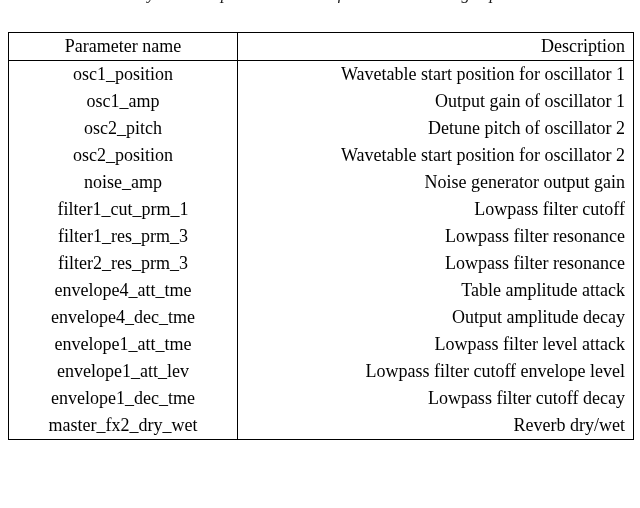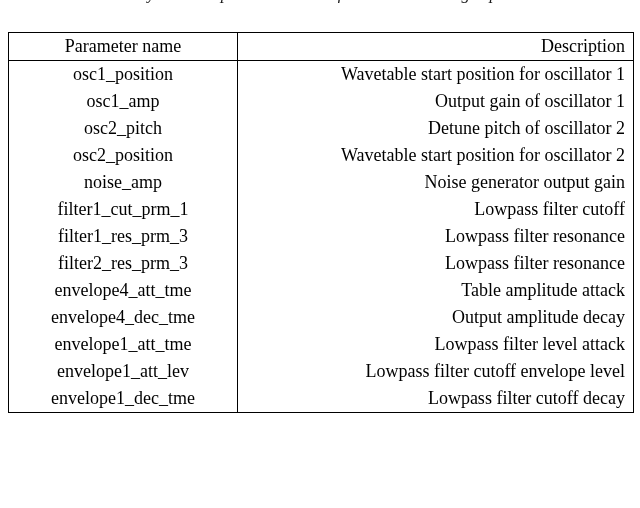--- a/index.html
+++ b/index.html
@@ -158,15 +158,19 @@
           <td class="col-desc">Lowpass filter level attack</td>
         </tr>
         <tr class="body-row">
           <td class="col-name">envelope1_att_lev</td>
           <td class="col-desc">Lowpass filter cutoff envelope level</td>
         </tr>
         <tr class="body-row">
           <td class="col-name">envelope1_dec_tme</td>
           <td class="col-desc">Lowpass filter cutoff decay</td>
         </tr>
+        <tr class="body-row">
+          <td class="col-name">master_fx2_dry_wet</td>
+          <td class="col-desc">Reverb dry/wet</td>
+        </tr>
       </tbody>
   </table>
 </div>
 
 </body></html>

